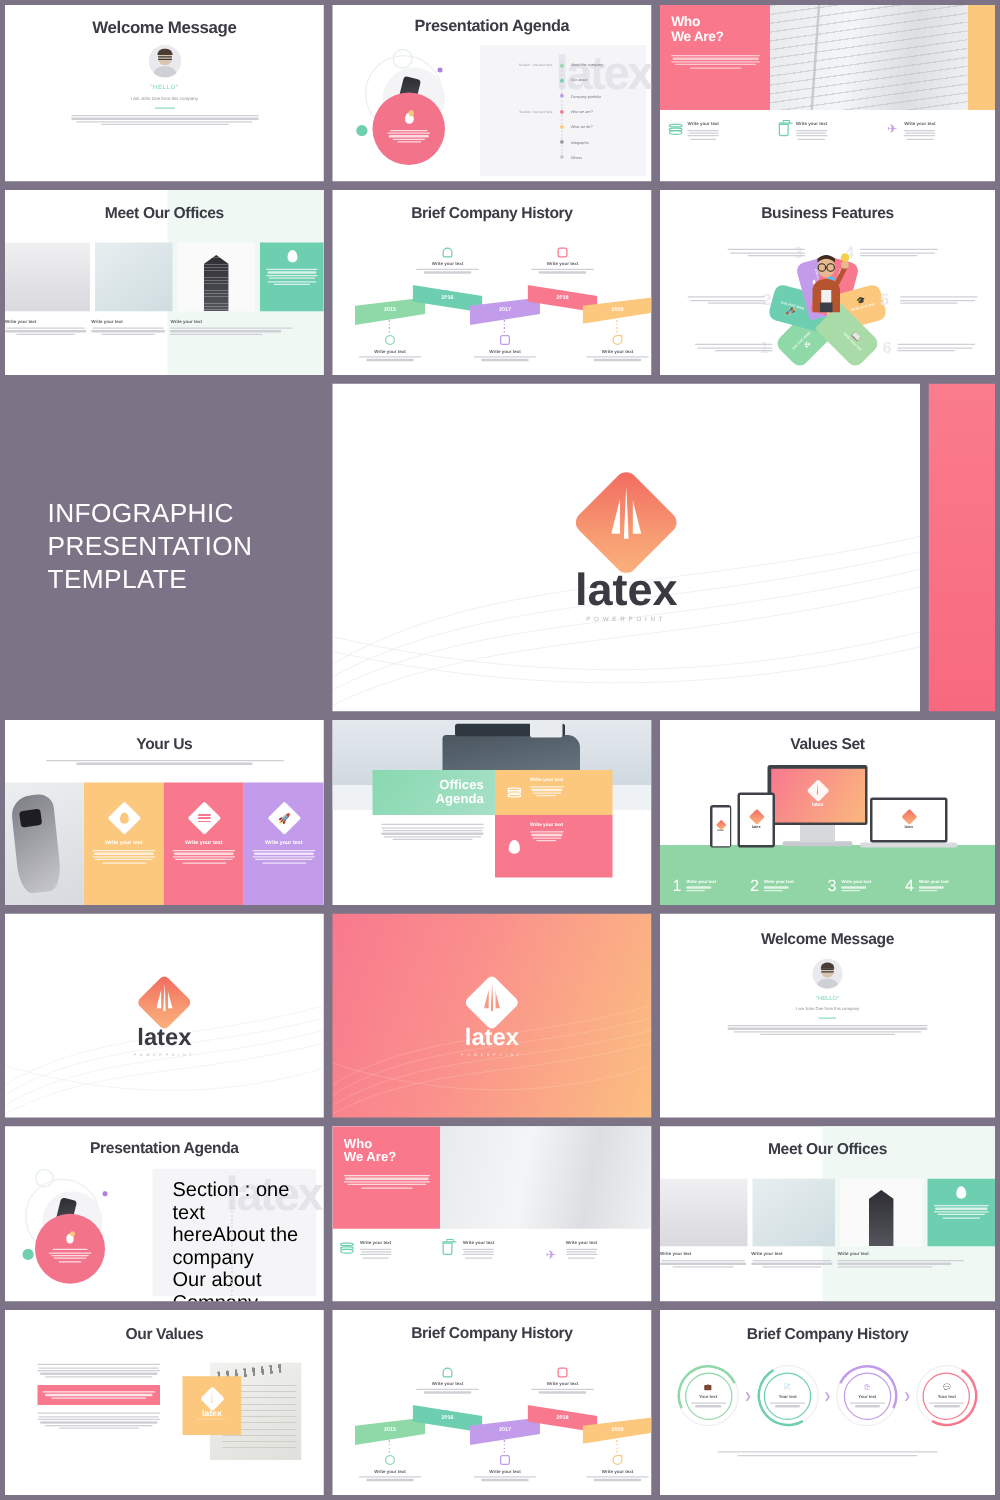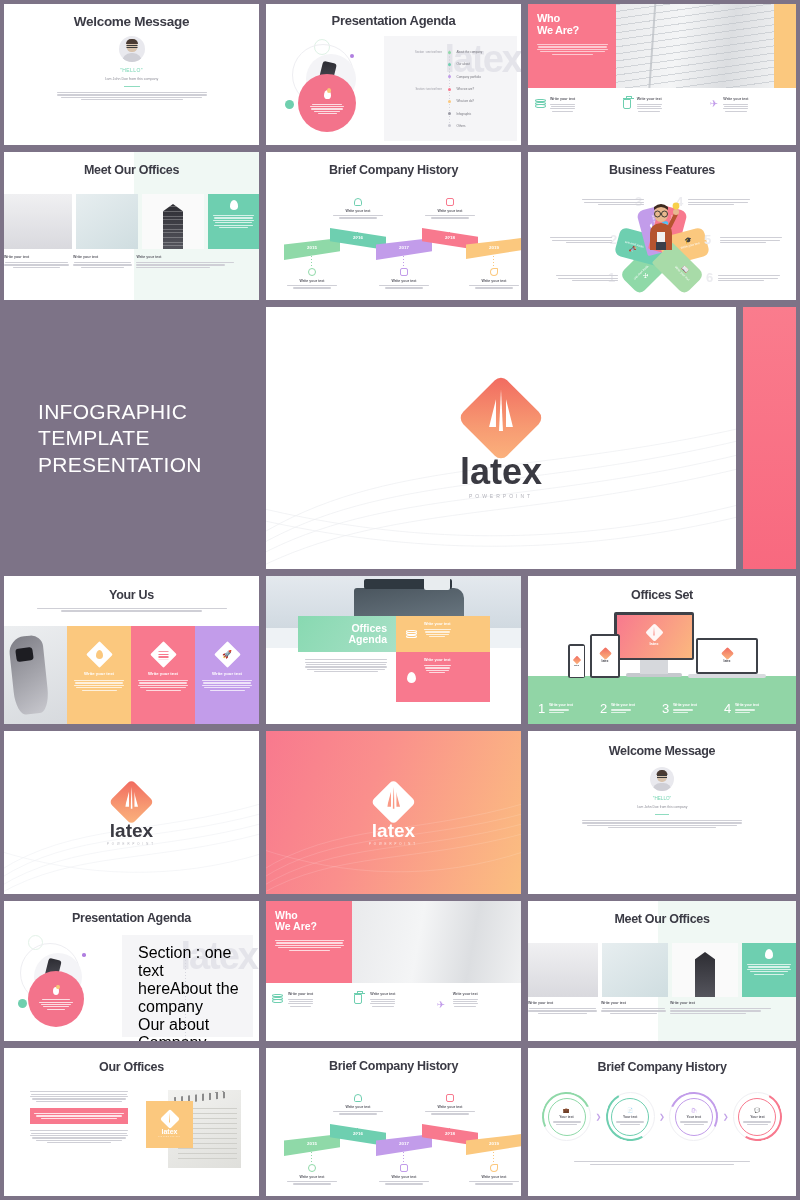--- a/index.html
+++ b/index.html
@@ -663,22 +663,22 @@
         <path d="M28 28 l6 -12" stroke="#b5542f" stroke-width="4" stroke-linecap="round" fill="none"></path>
         <circle cx="34" cy="14" r="3" fill="#e8b98f"></circle>
         <circle cx="34" cy="8" r="3.4" fill="#f7d04a"></circle>
       </svg>
     </div>
   </div>
 
   <div id="hero-left">
     <div class="bigtitle">
       <div>INFOGRAPHIC</div>
+      <div>PRESENTATION</div>
       <div>TEMPLATE</div>
-      <div>PRESENTATION</div>
     </div>
   </div>
   <div class="slide" id="hero">
     <svg class="wave" viewBox="0 0 470 262" preserveAspectRatio="none">
       <g fill="none" stroke="#eceef1" stroke-width=".7">
         <path d="M-10 230 C120 150 260 170 480 120"></path>
         <path d="M-10 240 C120 165 260 185 480 132"></path>
         <path d="M-10 250 C120 180 260 200 480 146"></path>
         <path d="M-10 262 C120 196 260 214 480 160"></path>
         <path d="M-10 200 C140 236 300 242 480 196"></path>
@@ -801,21 +801,21 @@
               <i style="width:88%"></i>
               <i style="width:60%"></i>
             </div>
           </div>
       </div>
     </div>
   </div>
 
   <div class="slide" id="s9">
     <div class="green"></div>
-    <div class="title">Offices Set</div>
+    <div class="title">Values Set</div>
     <div class="stage">
       <div class="base"></div>
         <div class="stand"></div>
       <div class="mon">
           <div class="scr">
         <div class="logo-mark" style="width:13px;height:13px">
               <div class="dia" style="background:#fff;opacity:.92"></div>
           <div class="spike" style="left:5.8px;top:.6px;width:1.4px;height:9px;background:#f9928b;clip-path:polygon(50% 0,100% 100%,0 100%)"></div>
             </div>
         <div style="color:#fff;font-size:4px;font-weight:bold;margin-top:2px">latex</div>
@@ -1094,21 +1094,21 @@
         <div class="txtblock s">
             <i style="width:80%;margin-left:0"></i>
             <i style="width:72%;margin-left:0"></i>
             <i style="width:60%;margin-left:0"></i>
           </div>
         </div>
     </div>
   </div>
 
   <div class="slide" id="s16">
-    <div class="title">Our Offices</div>
+    <div class="title">Our Values</div>
     <div class="body">
       <div class="txtblock s">
           <i style="width:100%"></i>
           <i style="width:98%"></i>
           <i style="width:100%"></i>
           <i style="width:96%"></i>
           <i style="width:88%"></i>
         </div>
       <div class="hl txtblock s">
           <i style="width:100%"></i>

